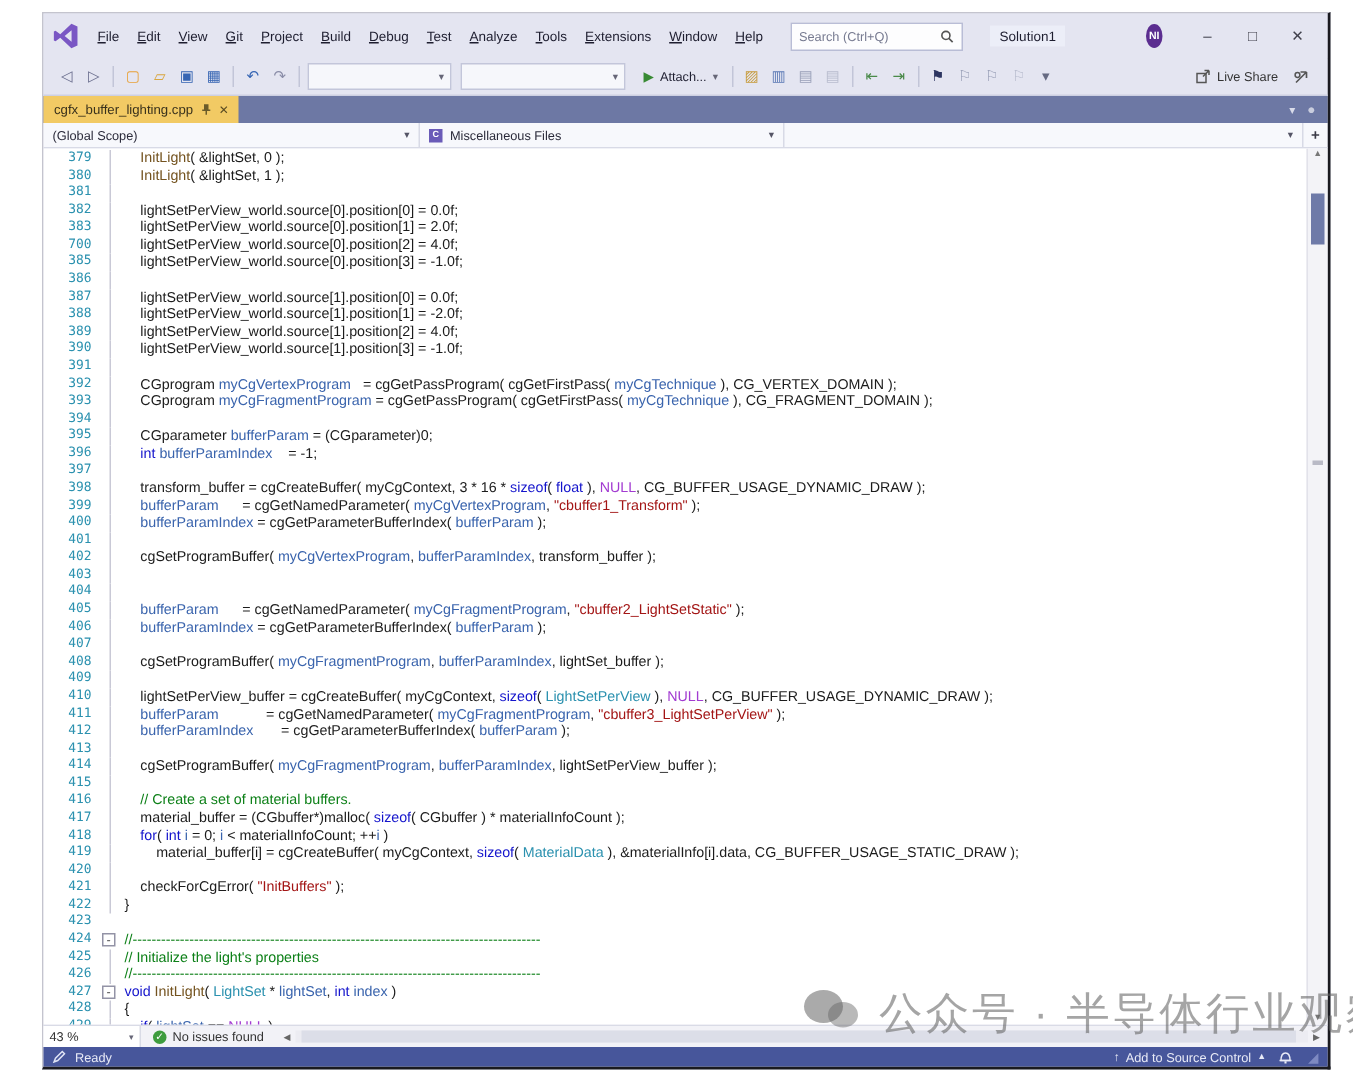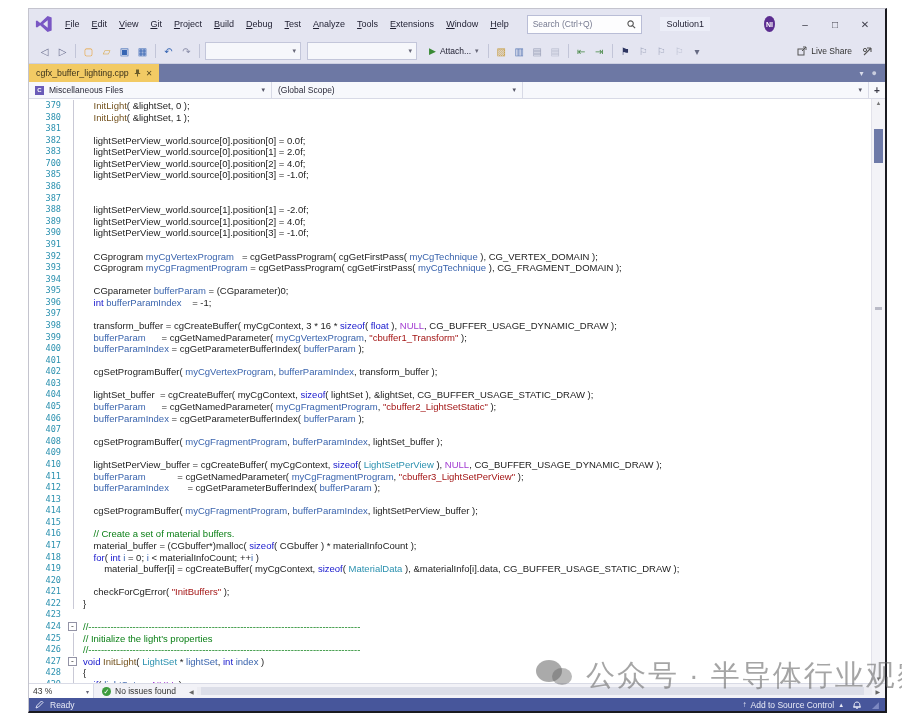--- a/index.html
+++ b/index.html
@@ -231,63 +231,63 @@
       </svg>
       <span class="tab-close">✕</span>
     </div>
     <div class="tabstrip-right">
       <span>▾</span>
       <span style="font-size:9px;color:#c9cdde">●</span>
     </div>
   </div>
 
   <div class="navbar">
+    <div class="nav-combo nc2">
+      <span>(Global Scope)</span>
+      <span class="car">▾</span>
+    </div>
     <div class="nav-combo nc1">
       <span class="cppicon">C</span>
       <span>Miscellaneous Files</span>
-      <span class="car">▾</span>
-    </div>
-    <div class="nav-combo nc2">
-      <span>(Global Scope)</span>
       <span class="car">▾</span>
     </div>
     <div class="nav-combo nc3">
       <span class="car">▾</span>
     </div>
     <div class="split-handle">+</div>
   </div>
 
   <div class="editor">
     <div class="lines">
         <div class="cl"><span class="ln">379</span><span class="fold"><span class="guide"></span></span><span class="code">    <span class="tk-f">InitLight</span><span class="tk-p">( &amp;lightSet, 0 );</span></span></div>
         <div class="cl"><span class="ln">380</span><span class="fold"><span class="guide"></span></span><span class="code">    <span class="tk-f">InitLight</span><span class="tk-p">( &amp;lightSet, 1 );</span></span></div>
         <div class="cl"><span class="ln">381</span><span class="fold"><span class="guide"></span></span><span class="code">    </span></div>
         <div class="cl"><span class="ln">382</span><span class="fold"><span class="guide"></span></span><span class="code">    <span class="tk-p">lightSetPerView_world.source[0].position[0] = 0.0f;</span></span></div>
         <div class="cl"><span class="ln">383</span><span class="fold"><span class="guide"></span></span><span class="code">    <span class="tk-p">lightSetPerView_world.source[0].position[1] = 2.0f;</span></span></div>
         <div class="cl"><span class="ln">700</span><span class="fold"><span class="guide"></span></span><span class="code">    <span class="tk-p">lightSetPerView_world.source[0].position[2] = 4.0f;</span></span></div>
         <div class="cl"><span class="ln">385</span><span class="fold"><span class="guide"></span></span><span class="code">    <span class="tk-p">lightSetPerView_world.source[0].position[3] = -1.0f;</span></span></div>
         <div class="cl"><span class="ln">386</span><span class="fold"><span class="guide"></span></span><span class="code">    </span></div>
-        <div class="cl"><span class="ln">387</span><span class="fold"><span class="guide"></span></span></div>
+        <div class="cl"><span class="ln">387</span><span class="fold"><span class="guide"></span></span><span class="code">    <span class="tk-p">lightSetPerView_world.source[1].position[0] = 0.0f;</span></span></div>
         <div class="cl"><span class="ln">388</span><span class="fold"><span class="guide"></span></span><span class="code">    <span class="tk-p">lightSetPerView_world.source[1].position[1] = -2.0f;</span></span></div>
         <div class="cl"><span class="ln">389</span><span class="fold"><span class="guide"></span></span><span class="code">    <span class="tk-p">lightSetPerView_world.source[1].position[2] = 4.0f;</span></span></div>
         <div class="cl"><span class="ln">390</span><span class="fold"><span class="guide"></span></span><span class="code">    <span class="tk-p">lightSetPerView_world.source[1].position[3] = -1.0f;</span></span></div>
         <div class="cl"><span class="ln">391</span><span class="fold"><span class="guide"></span></span><span class="code">    </span></div>
         <div class="cl"><span class="ln">392</span><span class="fold"><span class="guide"></span></span><span class="code">    <span class="tk-p">CGprogram </span><span class="tk-v">myCgVertexProgram</span><span class="tk-p">   = cgGetPassProgram( cgGetFirstPass( </span><span class="tk-v">myCgTechnique</span><span class="tk-p"> ), CG_VERTEX_DOMAIN );</span></span></div>
         <div class="cl"><span class="ln">393</span><span class="fold"><span class="guide"></span></span><span class="code">    <span class="tk-p">CGprogram </span><span class="tk-v">myCgFragmentProgram</span><span class="tk-p"> = cgGetPassProgram( cgGetFirstPass( </span><span class="tk-v">myCgTechnique</span><span class="tk-p"> ), CG_FRAGMENT_DOMAIN );</span></span></div>
         <div class="cl"><span class="ln">394</span><span class="fold"><span class="guide"></span></span><span class="code">    </span></div>
         <div class="cl"><span class="ln">395</span><span class="fold"><span class="guide"></span></span><span class="code">    <span class="tk-p">CGparameter </span><span class="tk-v">bufferParam</span><span class="tk-p"> = (CGparameter)0;</span></span></div>
         <div class="cl"><span class="ln">396</span><span class="fold"><span class="guide"></span></span><span class="code">    <span class="tk-k">int</span><span class="tk-p"> </span><span class="tk-v">bufferParamIndex</span><span class="tk-p">    = -1;</span></span></div>
         <div class="cl"><span class="ln">397</span><span class="fold"><span class="guide"></span></span><span class="code">    </span></div>
         <div class="cl"><span class="ln">398</span><span class="fold"><span class="guide"></span></span><span class="code">    <span class="tk-p">transform_buffer = cgCreateBuffer( myCgContext, 3 * 16 * </span><span class="tk-k">sizeof</span><span class="tk-p">( </span><span class="tk-k">float</span><span class="tk-p"> ), </span><span class="tk-m">NULL</span><span class="tk-p">, CG_BUFFER_USAGE_DYNAMIC_DRAW );</span></span></div>
         <div class="cl"><span class="ln">399</span><span class="fold"><span class="guide"></span></span><span class="code">    <span class="tk-v">bufferParam</span><span class="tk-p">      = cgGetNamedParameter( </span><span class="tk-v">myCgVertexProgram</span><span class="tk-p">, </span><span class="tk-s">"cbuffer1_Transform"</span><span class="tk-p"> );</span></span></div>
         <div class="cl"><span class="ln">400</span><span class="fold"><span class="guide"></span></span><span class="code">    <span class="tk-v">bufferParamIndex</span><span class="tk-p"> = cgGetParameterBufferIndex( </span><span class="tk-v">bufferParam</span><span class="tk-p"> );</span></span></div>
         <div class="cl"><span class="ln">401</span><span class="fold"><span class="guide"></span></span><span class="code">    </span></div>
         <div class="cl"><span class="ln">402</span><span class="fold"><span class="guide"></span></span><span class="code">    <span class="tk-p">cgSetProgramBuffer( </span><span class="tk-v">myCgVertexProgram</span><span class="tk-p">, </span><span class="tk-v">bufferParamIndex</span><span class="tk-p">, transform_buffer );</span></span></div>
         <div class="cl"><span class="ln">403</span><span class="fold"><span class="guide"></span></span><span class="code">    </span></div>
-        <div class="cl"><span class="ln">404</span><span class="fold"><span class="guide"></span></span><span class="code">    <span class="tk-p">lightSet_buffer  = cgCreateBuffer( myCgContext, </span><span class="tk-k">sizeof</span><span class="tk-p">( lightSet ), &amp;lightSet, CG_BUFFER_USAGE_STATIC_DRAW );</span></span></div>
+        <div class="cl"><span class="ln">404</span><span class="fold"><span class="guide"></span></span></div>
         <div class="cl"><span class="ln">405</span><span class="fold"><span class="guide"></span></span><span class="code">    <span class="tk-v">bufferParam</span><span class="tk-p">      = cgGetNamedParameter( </span><span class="tk-v">myCgFragmentProgram</span><span class="tk-p">, </span><span class="tk-s">"cbuffer2_LightSetStatic"</span><span class="tk-p"> );</span></span></div>
         <div class="cl"><span class="ln">406</span><span class="fold"><span class="guide"></span></span><span class="code">    <span class="tk-v">bufferParamIndex</span><span class="tk-p"> = cgGetParameterBufferIndex( </span><span class="tk-v">bufferParam</span><span class="tk-p"> );</span></span></div>
         <div class="cl"><span class="ln">407</span><span class="fold"><span class="guide"></span></span><span class="code">    </span></div>
         <div class="cl"><span class="ln">408</span><span class="fold"><span class="guide"></span></span><span class="code">    <span class="tk-p">cgSetProgramBuffer( </span><span class="tk-v">myCgFragmentProgram</span><span class="tk-p">, </span><span class="tk-v">bufferParamIndex</span><span class="tk-p">, lightSet_buffer );</span></span></div>
         <div class="cl"><span class="ln">409</span><span class="fold"><span class="guide"></span></span><span class="code">    </span></div>
         <div class="cl"><span class="ln">410</span><span class="fold"><span class="guide"></span></span><span class="code">    <span class="tk-p">lightSetPerView_buffer = cgCreateBuffer( myCgContext, </span><span class="tk-k">sizeof</span><span class="tk-p">( </span><span class="tk-t">LightSetPerView</span><span class="tk-p"> ), </span><span class="tk-m">NULL</span><span class="tk-p">, CG_BUFFER_USAGE_DYNAMIC_DRAW );</span></span></div>
         <div class="cl"><span class="ln">411</span><span class="fold"><span class="guide"></span></span><span class="code">    <span class="tk-v">bufferParam</span><span class="tk-p">            = cgGetNamedParameter( </span><span class="tk-v">myCgFragmentProgram</span><span class="tk-p">, </span><span class="tk-s">"cbuffer3_LightSetPerView"</span><span class="tk-p"> );</span></span></div>
         <div class="cl"><span class="ln">412</span><span class="fold"><span class="guide"></span></span><span class="code">    <span class="tk-v">bufferParamIndex</span><span class="tk-p">       = cgGetParameterBufferIndex( </span><span class="tk-v">bufferParam</span><span class="tk-p"> );</span></span></div>
         <div class="cl"><span class="ln">413</span><span class="fold"><span class="guide"></span></span><span class="code">    </span></div>
         <div class="cl"><span class="ln">414</span><span class="fold"><span class="guide"></span></span><span class="code">    <span class="tk-p">cgSetProgramBuffer( </span><span class="tk-v">myCgFragmentProgram</span><span class="tk-p">, </span><span class="tk-v">bufferParamIndex</span><span class="tk-p">, lightSetPerView_buffer );</span></span></div>

